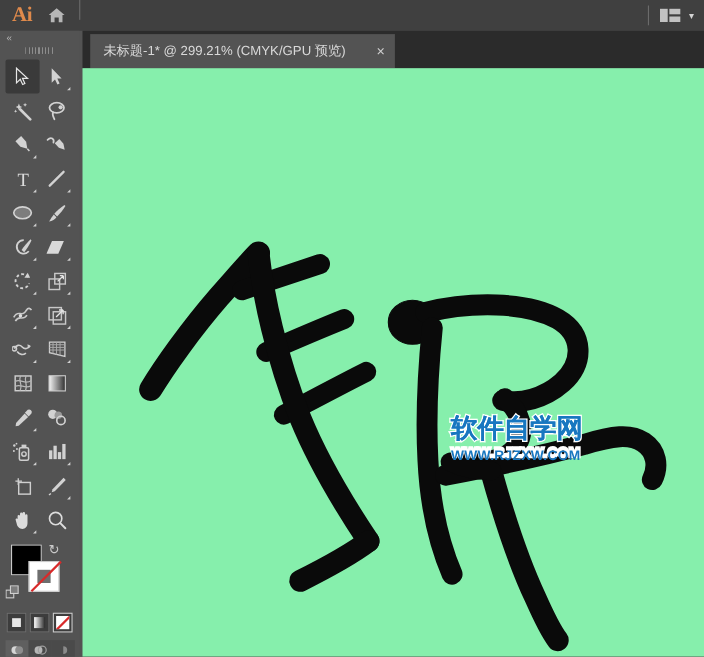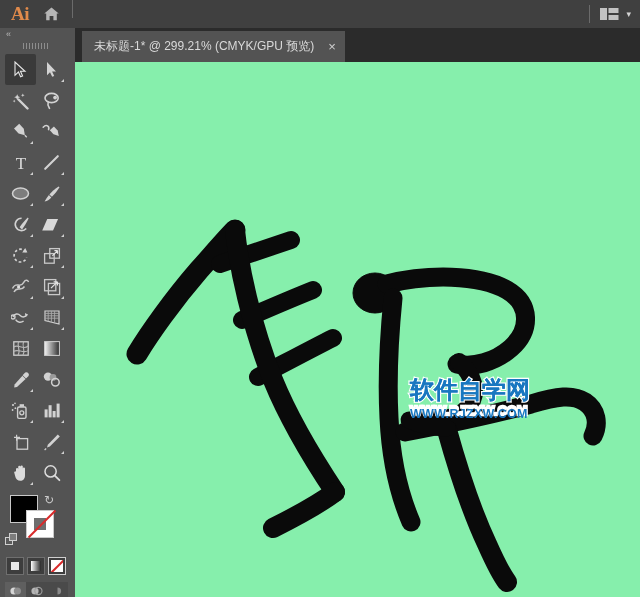--- a/index.html
+++ b/index.html
@@ -61,20 +61,21 @@
     width: 565px; height: 34px;
     background: #2b2b2b;
   }
   .tab {
     position: absolute; left: 7px; top: 3px;
     height: 31px;
     background: #535353;
     display: flex; align-items: center;
     padding: 0 6px 0 12px;
     box-sizing: border-box;
+    gap: 14px;
   }
   .tab-label {
     font-size: 12px; color: #d9d9d9; white-space: nowrap;
   }
   .tab-close {
     font-size: 13px; color: #cfcfcf;
     margin-left: 14px; margin-right: 3px;
     line-height: 1; cursor: default;
   }
 

